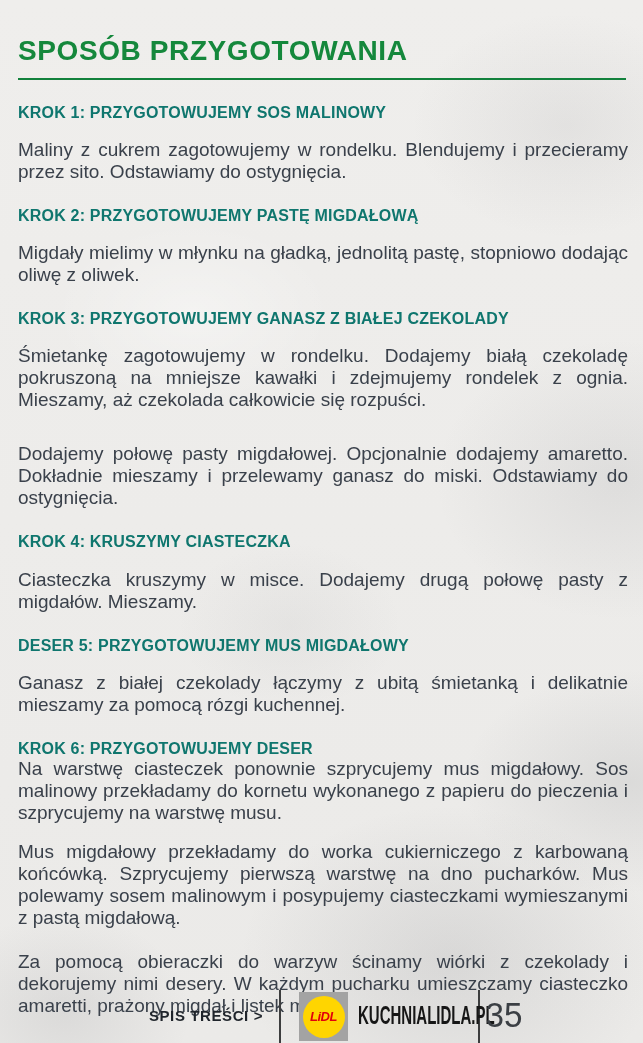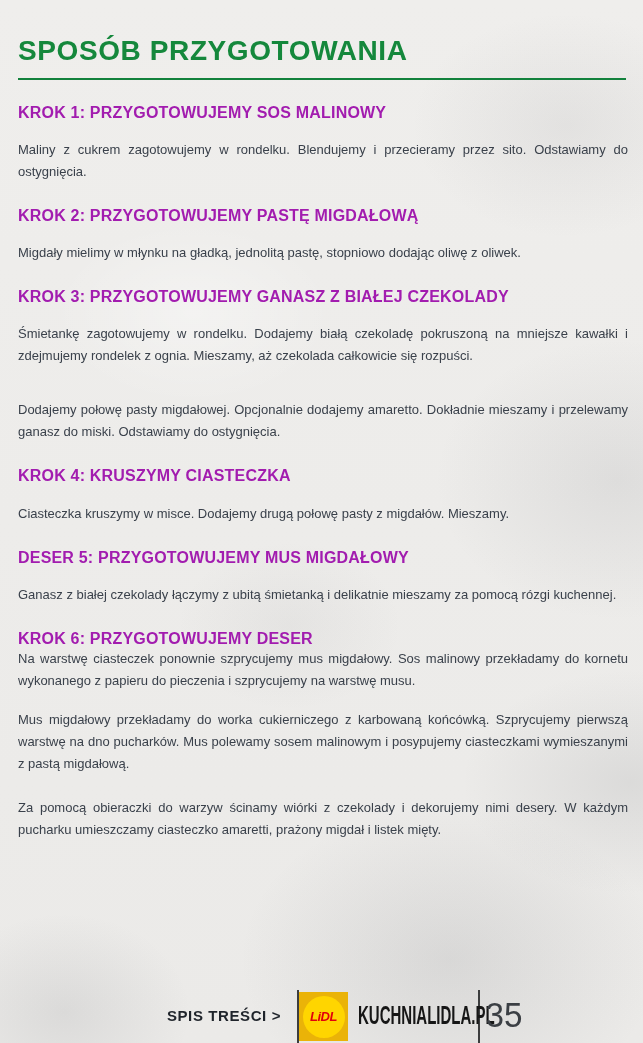--- a/index.html
+++ b/index.html
@@ -31,49 +31,49 @@
     font-weight:700;
     letter-spacing:0.6px;
     line-height:1.1;
     margin:0;
   }
   .title-rule{
     height:2px;background:#12813c;border:0;margin:11px 0 0 0;width:608px;
   }
 
   .step-heading{
-    color:#a21caf;
+    color:#0f766e;
     font-size:16px;
     font-weight:700;
     letter-spacing:0.2px;
     margin:23px 0 0 0;
     line-height:1.2;
   }
   p.body{
     color:#3a414b;
-    font-size:13px;
+    font-size:19px;
     line-height:22px;
     text-align:justify;
     margin:17px 0 0 0;
     width:610px;
   }
   p.body.no-gap{margin-top:0;}
 
   .footer{
     position:absolute;left:0;bottom:0;width:538px;height:56px;
     display:flex;align-items:center;justify-content:flex-end;
     padding-right:10px;box-sizing:border-box;z-index:2;
   }
   .toc-link{
     color:#1f242b;font-size:15px;font-weight:700;letter-spacing:0.6px;
     text-decoration:none;cursor:pointer;white-space:nowrap;
   }
   .v-divider{width:2px;height:53px;background:#3c3d3e;margin:0 0 0 16px;align-self:flex-end;}
   .lidl-logo{
-    width:49px;height:49px;background:#eab308;
+    width:49px;height:49px;background:#a3a3a3;margin-left:18px;
     display:flex;align-items:center;justify-content:center;flex:0 0 auto;cursor:pointer;
     align-self:flex-end;margin-bottom:2px;
   }
   .lidl-circle{
     width:42px;height:42px;background:#ffd500;border-radius:50%;
     display:flex;align-items:center;justify-content:center;
   }
   .lidl-wordmark{
     color:#e3000b;font-weight:700;font-size:13px;letter-spacing:-0.5px;
     font-family:"Liberation Sans",sans-serif;font-style:italic;

